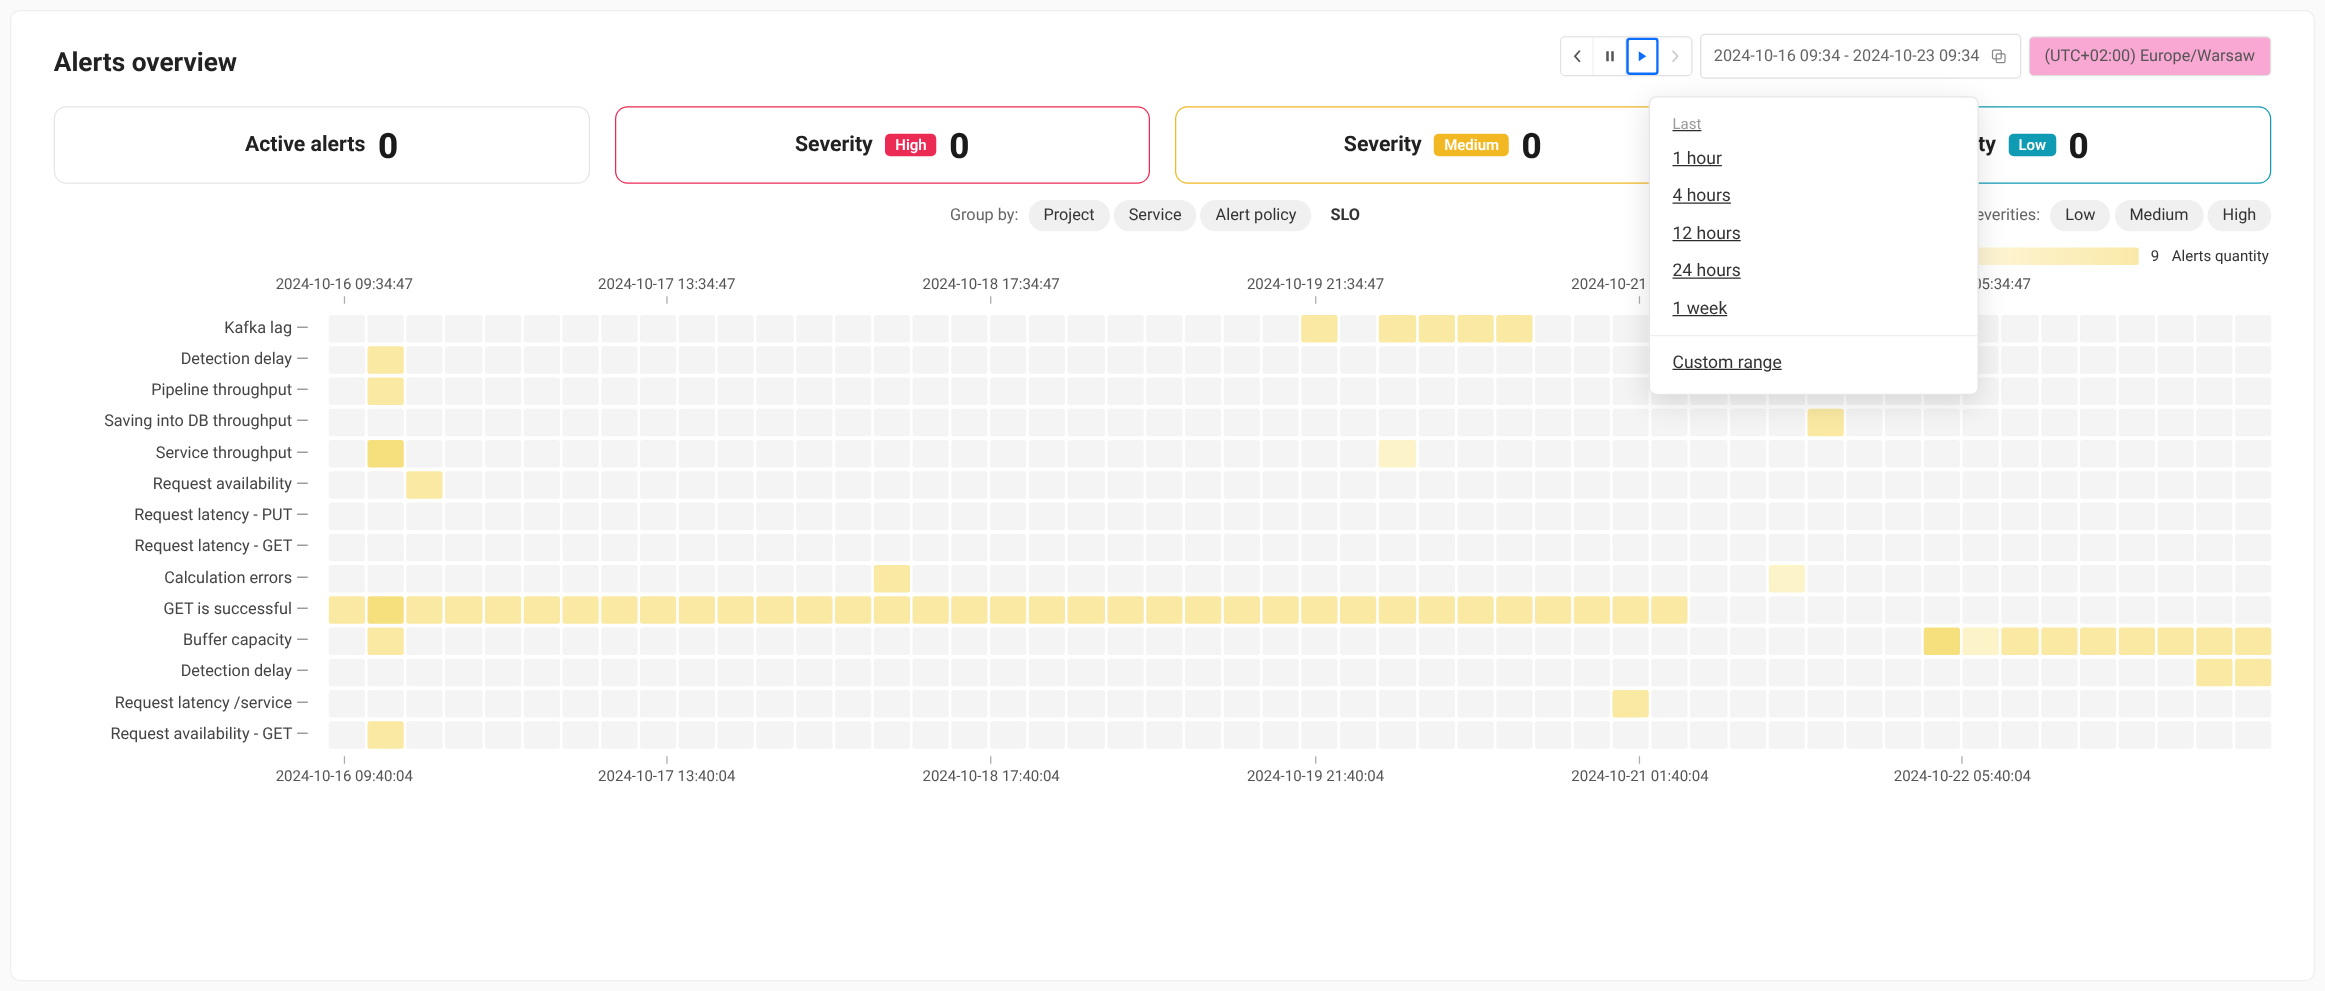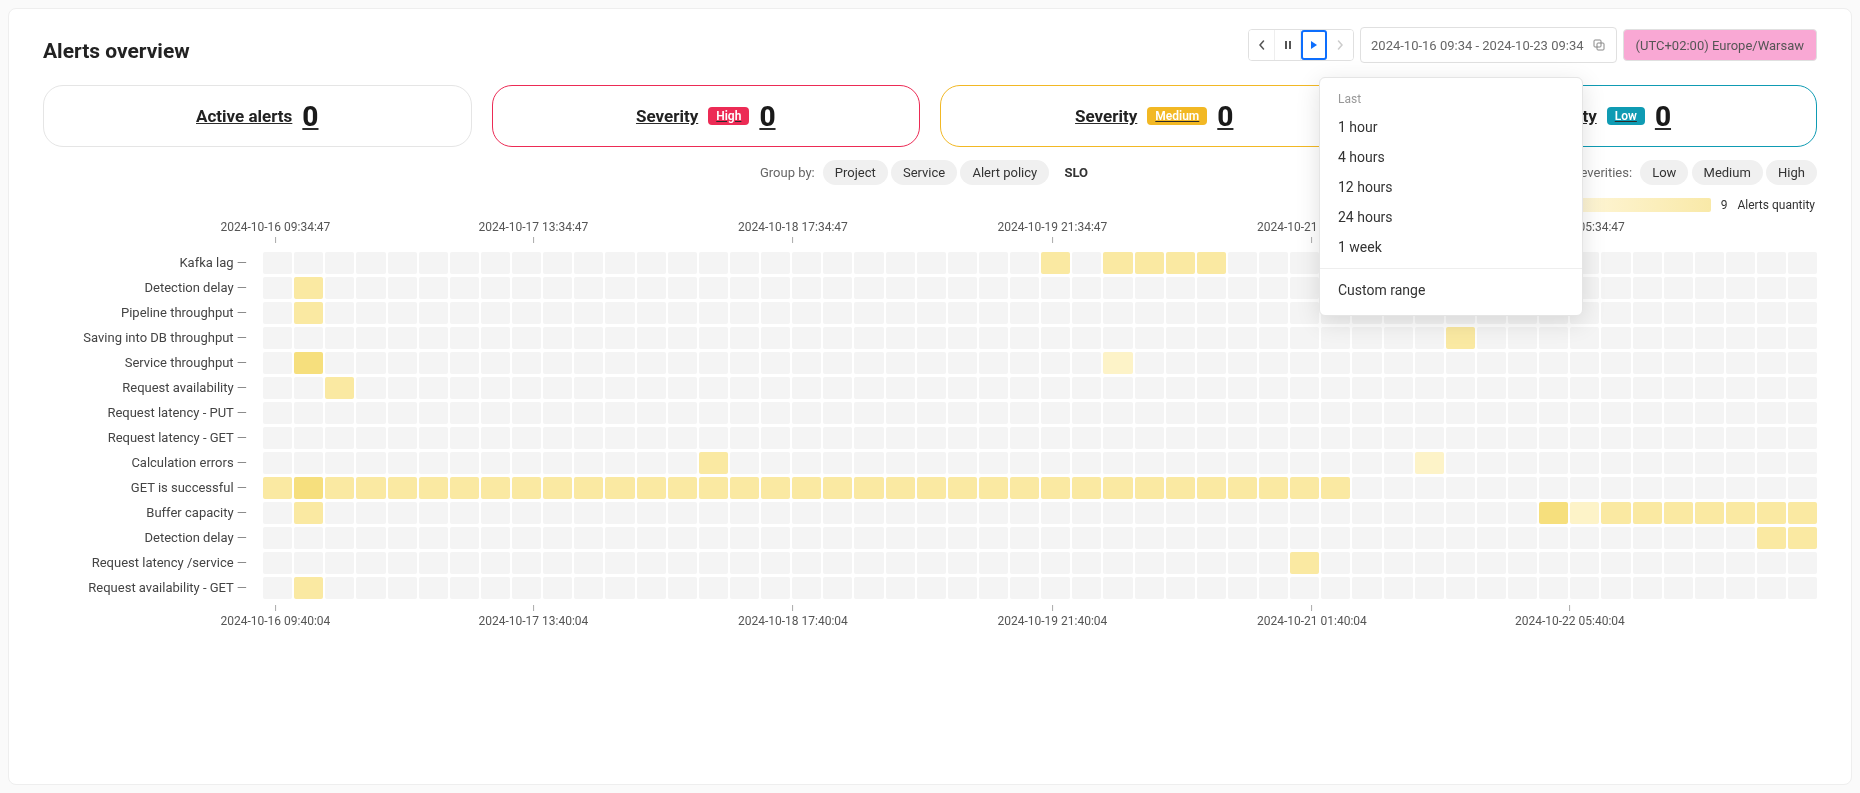--- a/index.html
+++ b/index.html
@@ -91,28 +91,27 @@
     color: #888;
   }
   .cards {
     display: flex;
     gap: 20px;
     margin-bottom: 18px;
   }
   .card {
     flex: 1;
     border: 1.5px solid #e5e5e5;
-    border-radius: 20px;
+    border-radius: 10px;
     height: 62px;
     display: flex;
     align-items: center;
     justify-content: center;
     gap: 10px;
     background: #fff;
-    text-decoration: underline;
   }
   .card.high { border-color: #ec2b55; }
   .card.medium { border-color: #f2b824; }
   .card.low { border-color: #0f9bb3; }
   .card-label {
     font-size: 17px;
     font-weight: 700;
     color: #222;
   }
   .badge {
@@ -262,20 +261,21 @@
     position: absolute;
     top: 68px;
     left: 1310px;
     width: 264px;
     background: #fff;
     border: 1px solid #e5e5e5;
     border-radius: 6px;
     box-shadow: 0 6px 24px rgba(0,0,0,0.12);
     padding: 10px 0;
     z-index: 50;
+    text-decoration: underline;
   }
   .dropdown-heading {
     font-size: 12px;
     color: #999;
     padding: 4px 18px 6px 18px;
   }
   .dropdown-item {
     font-size: 14px;
     color: #333;
     padding: 7px 18px;

